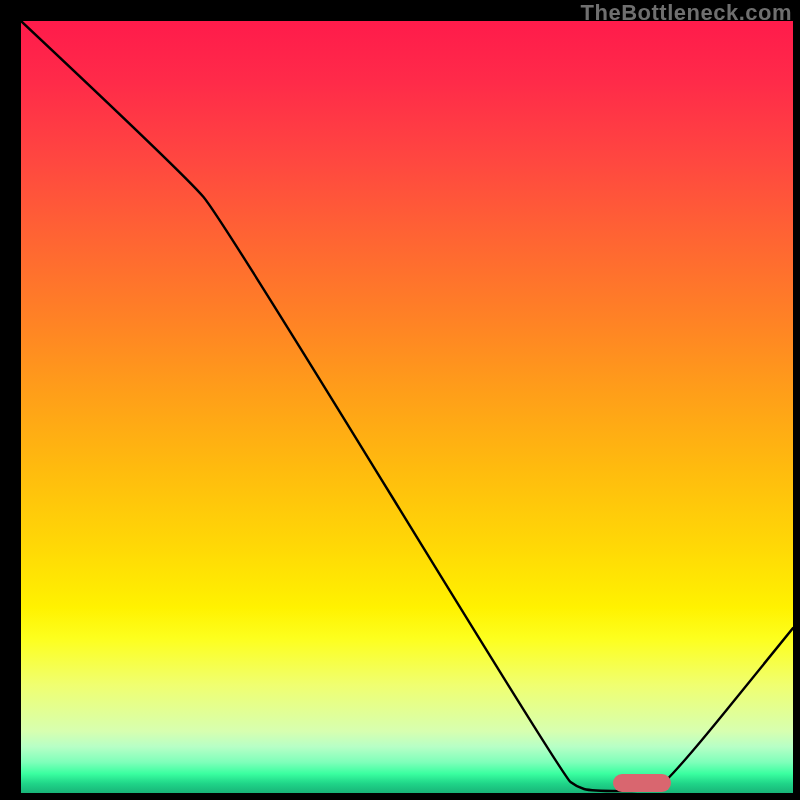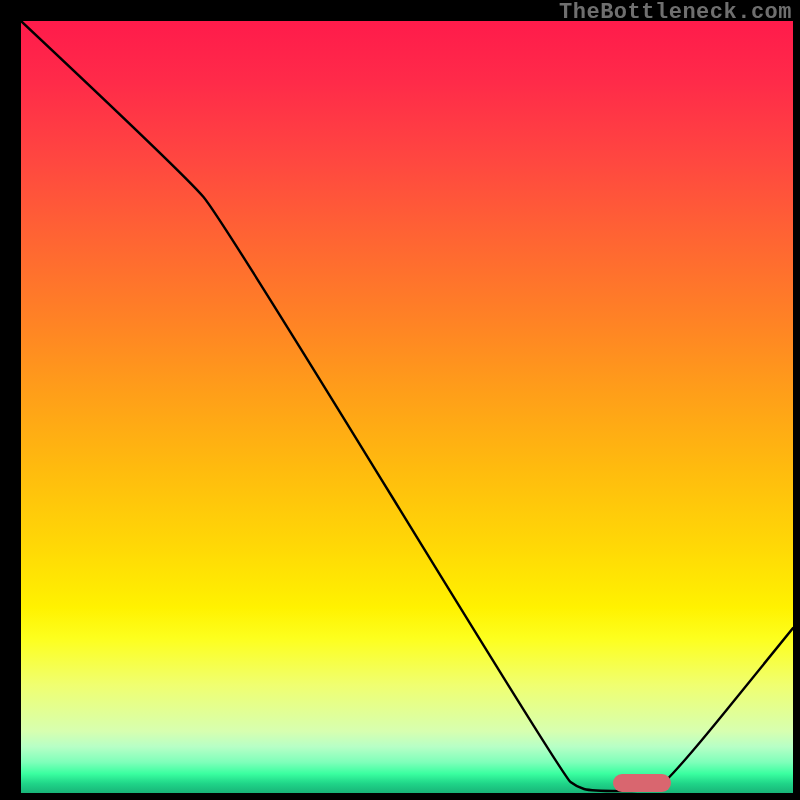--- a/index.html
+++ b/index.html
@@ -24,21 +24,21 @@
     height: 772px;
     overflow: hidden;
   }
   svg {
     display: block;
   }
   .watermark {
     position: absolute;
     top: 0px;
     right: 8px;
-    font-family: Liberation Mono, monospace;
+    font-family: Liberation Sans, sans-serif;
     font-size: 22px;
     font-weight: bold;
     letter-spacing: 0.5px;
     color: #6f6f6f;
   }
   .marker {
     position: absolute;
     width: 58px;
     height: 18px;
     border-radius: 9px;

